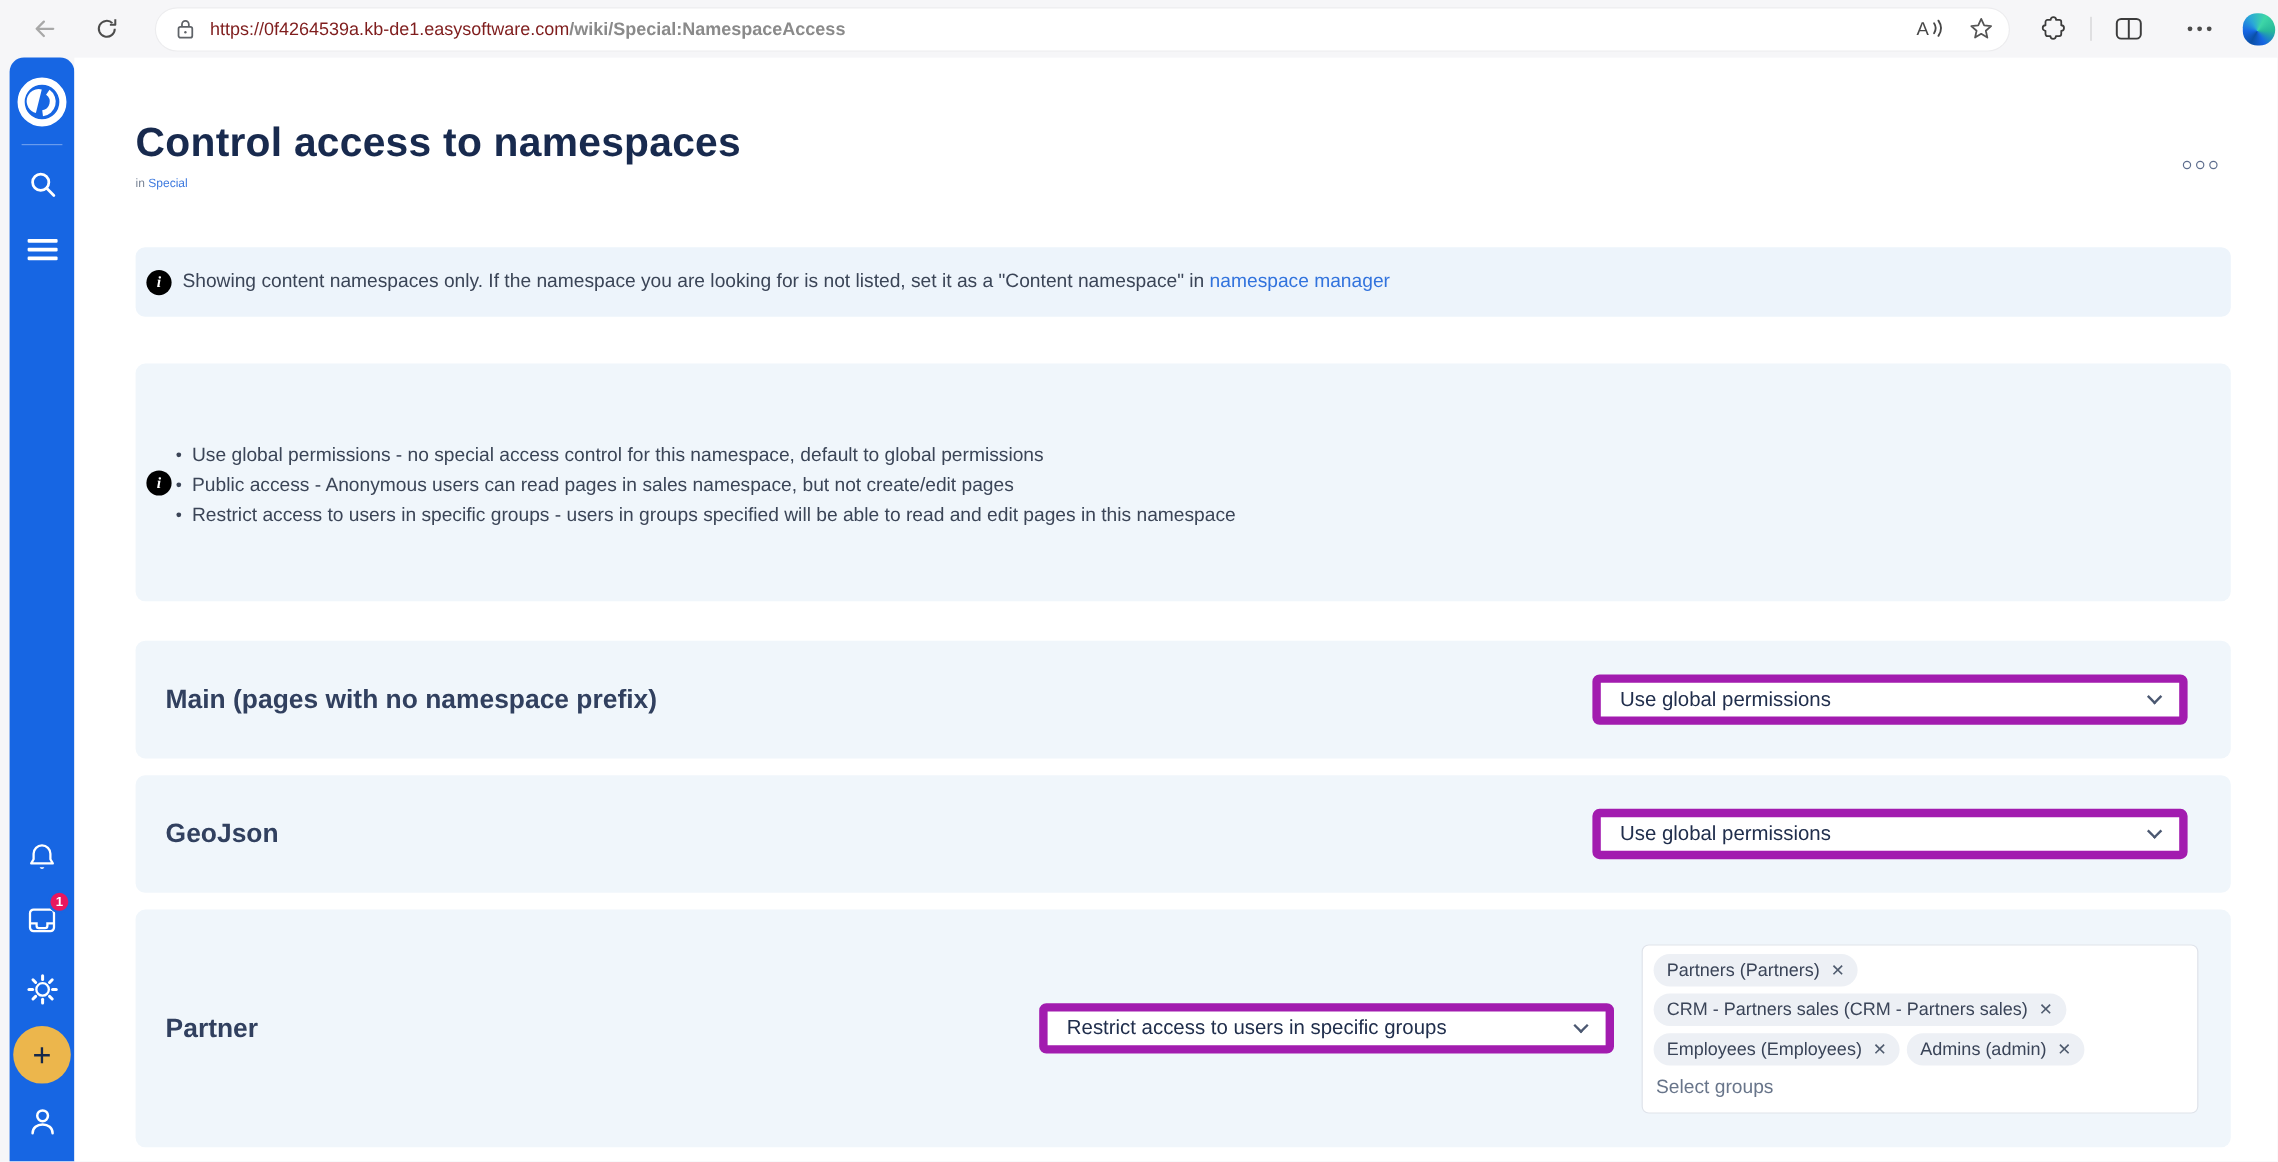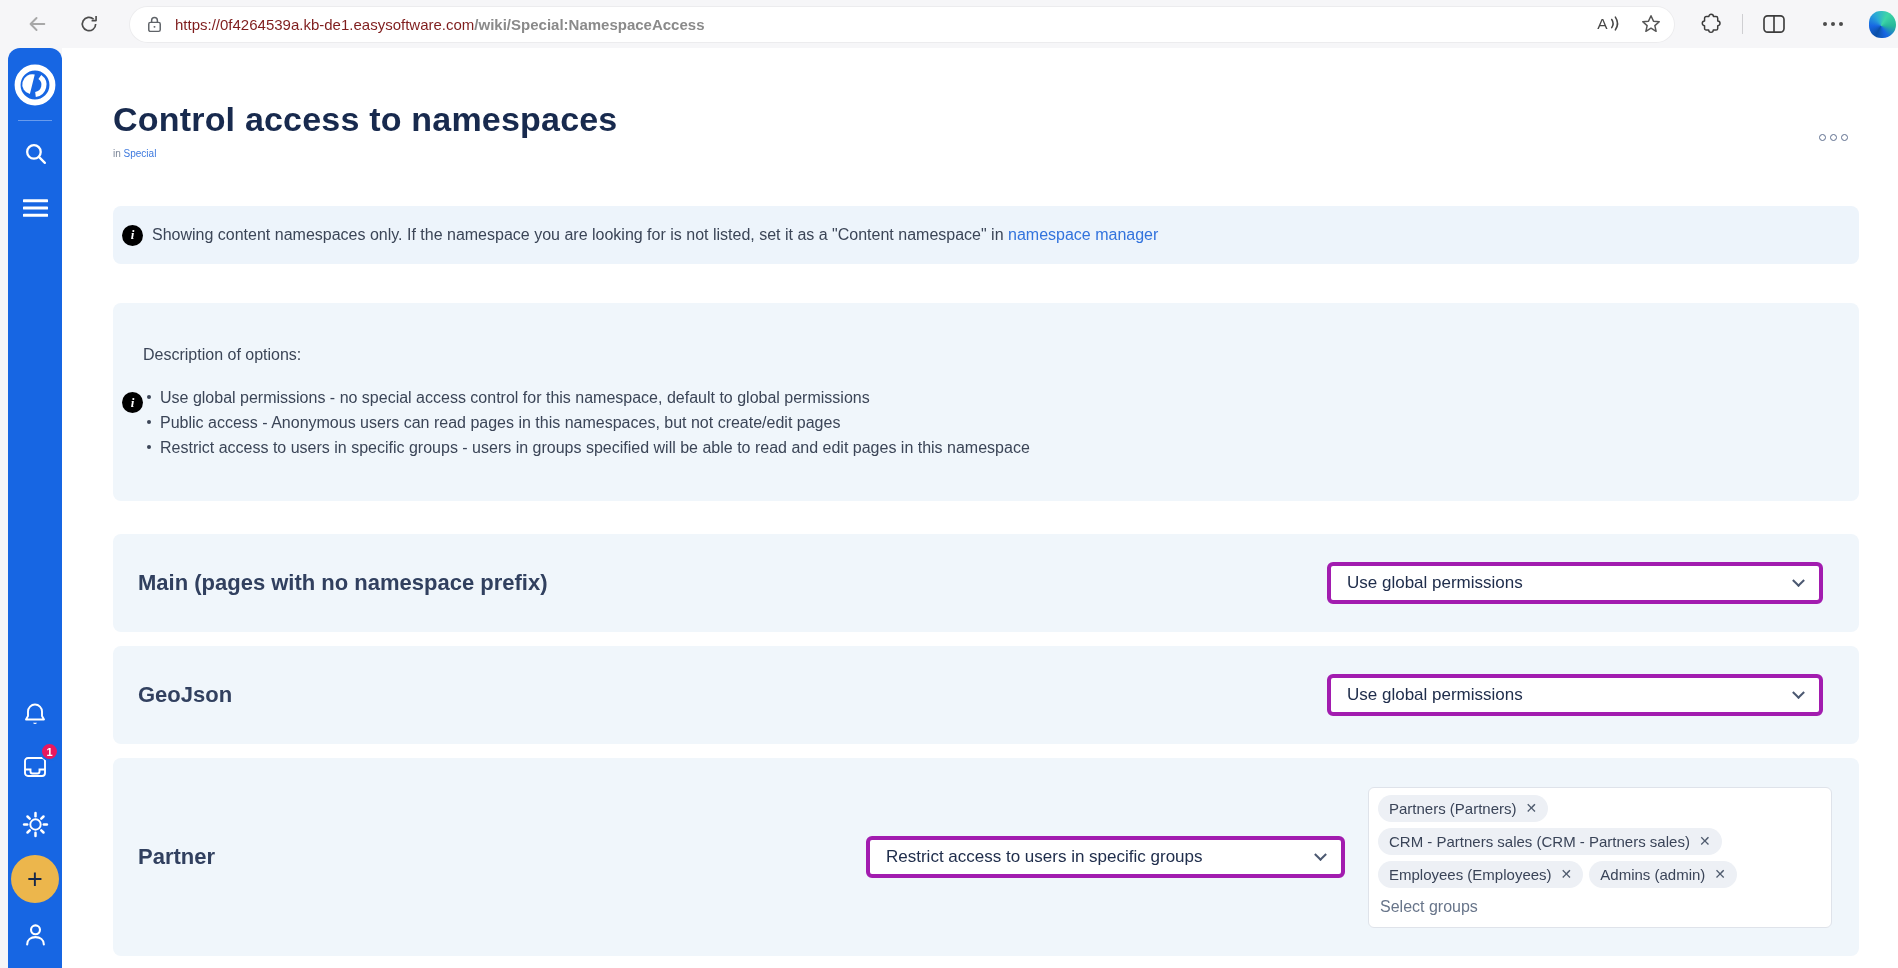--- a/index.html
+++ b/index.html
@@ -78,21 +78,21 @@
   .desc-box li::before { content:""; position:absolute; left:4px; top:10px; width:4px;
     height:4px; border-radius:50%; background:#3b4557; }
 
   .ns-row { background:#f0f6fb; border-radius:8px; display:flex; align-items:center;
     padding-left:25px; }
   .ns-row.r1, .ns-row.r2 { height:98px; padding-right:36px; }
   .ns-row.r1 { margin-top:33px; }
   .ns-row.r2 { margin-top:14px; }
   .ns-row.r3 { margin-top:14px; height:198px; padding-right:27px; }
   .ns-label { flex:1; font-size:22px; font-weight:bold; color:#31405f; }
-  .select { height:42px; background:#fff; border:4px solid #a21caf; border-radius:6px;
+  .select { height:42px; background:#fff; border:7px solid #a21caf; border-radius:6px;
     display:flex; align-items:center; padding:0 16px; font-size:17px; color:#202e4c;
     cursor:pointer; flex:0 0 auto; }
   .select .chev { margin-left:auto; width:9px; height:9px; border-right:2px solid #4b5871;
     border-bottom:2px solid #4b5871; transform:rotate(45deg) translate(-2px,-2px); }
   .select.w1 { width:496px; }
   .select.w2 { width:479px; margin-right:23px; }
   .select .sel-text { margin-right:14px; }
 
   .tagbox { width:464px; min-height:132px; background:#fff; border:1px solid #dfe3ea;
     border-radius:6px; padding:7px 9px; display:flex; flex-wrap:wrap; align-content:flex-start;
@@ -244,24 +244,23 @@
     <div class="notice">
       <span class="info-icon">i</span>
       <p>
         <span>Showing content namespaces only. If the namespace you are looking for is not listed, set it as a "Content namespace" in</span>
         <a>namespace manager</a>
       </p>
     </div>
 
     <div class="desc-box">
       <span class="info-icon">i</span>
-      <div class="desc-heading">Description of options:</div>
       <ul>
         <li>Use global permissions - no special access control for this namespace, default to global permissions</li>
-        <li>Public access - Anonymous users can read pages in this namespaces, but not create/edit pages</li>
+        <li>Public access - Anonymous users can read pages in sales namespace, but not create/edit pages</li>
         <li>Restrict access to users in specific groups - users in groups specified will be able to read and edit pages in this namespace</li>
       </ul>
     </div>
 
     <div class="ns-row r1">
       <div class="ns-label">Main (pages with no namespace prefix)</div>
       <div class="select w1">
         <span class="sel-text">Use global permissions</span>
         <span class="chev"></span>
       </div>

